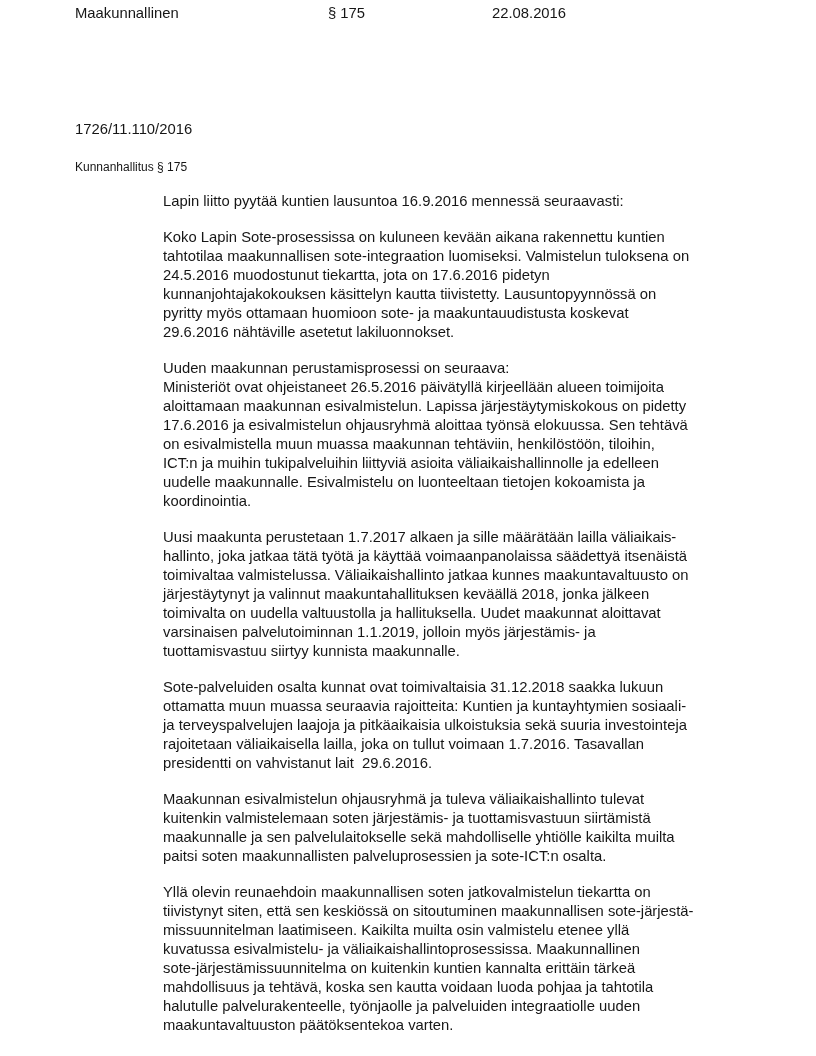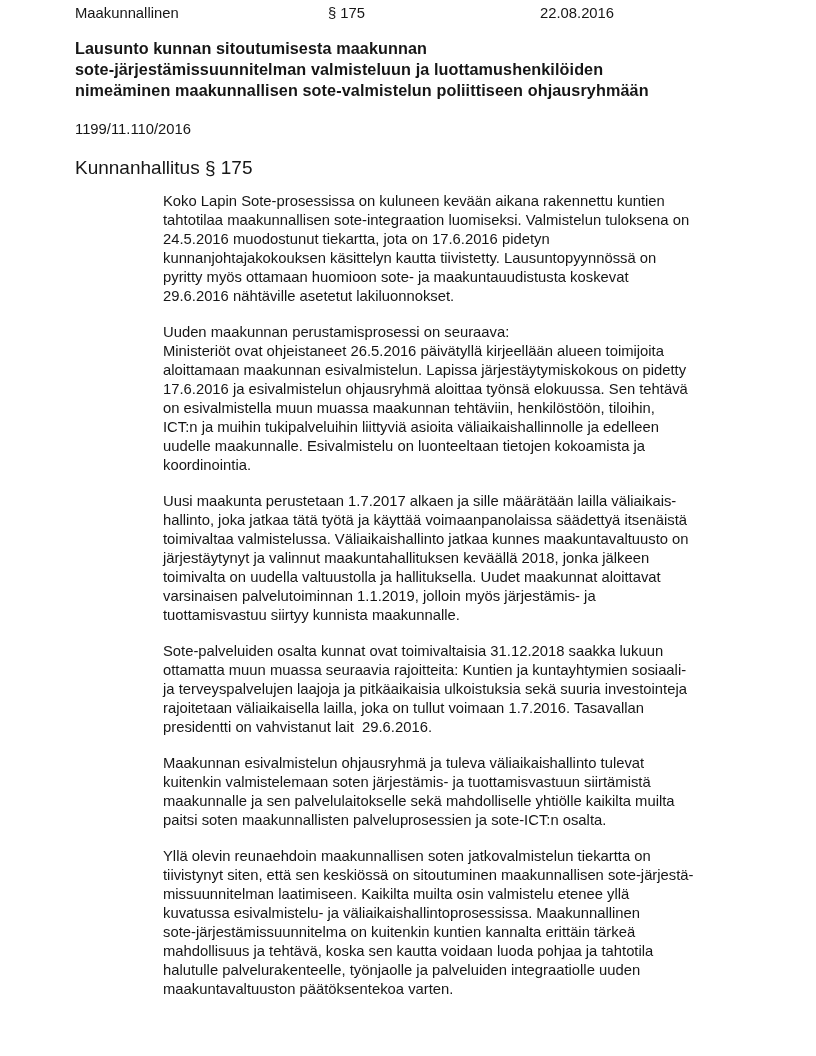--- a/index.html
+++ b/index.html
@@ -17,40 +17,40 @@
   }
   .doc-header span {
     position: absolute;
     top: 4px;
     font-size: 14.8px;
     line-height: 19px;
     white-space: pre;
   }
   .hdr-org  { left: 75px; }
   .hdr-sec  { left: 293px; margin-left: 35px; }
-  .hdr-date { left: 540px; text-align: center; }
+  .hdr-date { left: 492px; text-align: center; }
   .doc-title {
     position: absolute;
     left: 75px; top: 38px;
     width: 690px;
     font-size: 16.2px;
     font-weight: bold;
     line-height: 21px;
     white-space: pre-wrap;
     letter-spacing: 0.1px;
   }
   .case-number {
     position: absolute;
     left: 75px; top: 120px;
     font-size: 14.8px; line-height: 19px;
   }
   .section-ref {
     position: absolute;
     left: 75px; top: 158px;
-    font-size: 19px; line-height: 19px;
+    font-size: 12px; line-height: 19px;
   }
   .content {
     position: absolute;
     left: 163px; top: 192px;
     width: 632px;
     font-size: 14.8px;
     line-height: 19px;
   }
   .para {
     margin: 0 0 17px 0;
@@ -61,29 +61,27 @@
 <body>
 
 <div class="page">
 
   <div class="doc-header">
     <span class="hdr-org">Maakunnallinen</span>
     <span class="hdr-sec">§ 175</span>
     <span class="hdr-date">22.08.2016</span>
   </div>
 
-  <div class="doc-title">Lausunto kunnan sitoutumisesta maakunnan
-sote-järjestämissuunnitelman valmisteluun ja luottamushenkilöiden
-nimeäminen maakunnallisen sote-valmistelun poliittiseen ohjausryhmään</div>
 
-  <div class="case-number">1199/11.110/2016</div>
+  <div class="case-number">1726/11.110/2016</div>
 
   <div class="section-ref">Kunnanhallitus § 175</div>
 
   <div class="content">
+    <div class="para">Lapin liitto pyytää kuntien lausuntoa 16.9.2016 mennessä seuraavasti:</div>
     <div class="para">Koko Lapin Sote-prosessissa on kuluneen kevään aikana rakennettu kuntien
 tahtotilaa maakunnallisen sote-integraation luomiseksi. Valmistelun tuloksena on
 24.5.2016 muodostunut tiekartta, jota on 17.6.2016 pidetyn
 kunnanjohtajakokouksen käsittelyn kautta tiivistetty. Lausuntopyynnössä on
 pyritty myös ottamaan huomioon sote- ja maakuntauudistusta koskevat
 29.6.2016 nähtäville asetetut lakiluonnokset.</div>
     <div class="para">Uuden maakunnan perustamisprosessi on seuraava:
 Ministeriöt ovat ohjeistaneet 26.5.2016 päivätyllä kirjeellään alueen toimijoita
 aloittamaan maakunnan esivalmistelun. Lapissa järjestäytymiskokous on pidetty
 17.6.2016 ja esivalmistelun ohjausryhmä aloittaa työnsä elokuussa. Sen tehtävä

